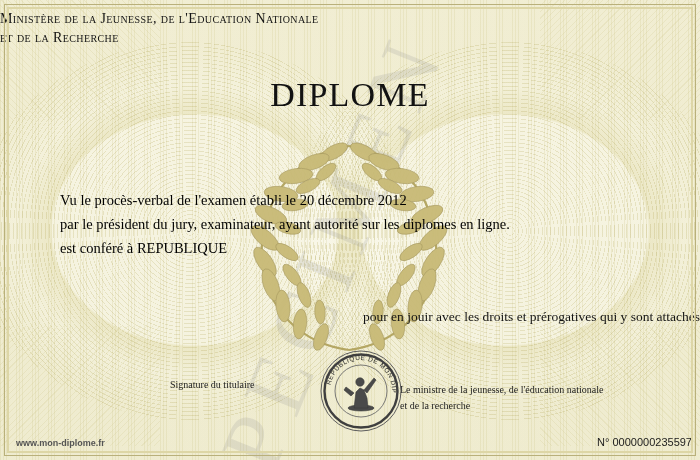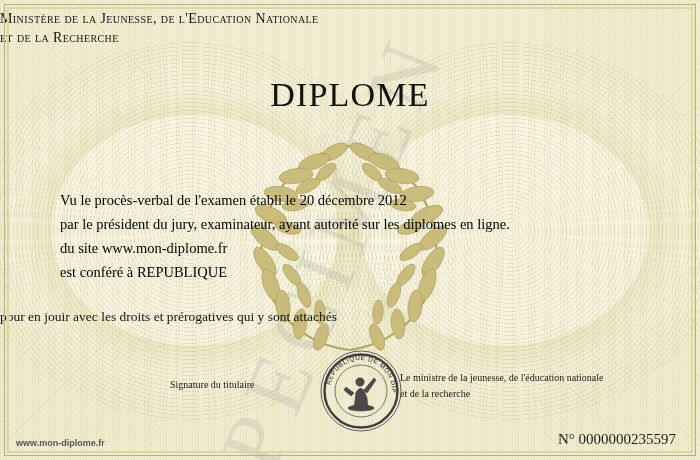--- a/index.html
+++ b/index.html
@@ -124,58 +124,58 @@
     font-size: 14.5px;
     line-height: 24px;
     color: #000000;
   }
   .body-block div { white-space: nowrap; }
 
   .enjoy {
     position: absolute;
     left: 0; right: 0;
     top: 309px;
-    text-align: left;
+    text-align: right;
     font-size: 13.5px;
     color: #131313;
   }
 
   .sig-left {
     position: absolute;
     left: 170px;
     top: 370px;
     font-size: 10px;
     color: #222;
     margin-top: 9px;
   }
   .sig-right {
     position: absolute;
     left: 400px;
-    top: 370px;
+    top: 382px;
     font-size: 10px;
     line-height: 16px;
     color: #222;
   }
   .sig-right div { white-space: nowrap; }
 
   .footer-left {
     position: absolute;
     left: 16px;
     bottom: 12px;
     font-family: "Liberation Sans", sans-serif;
     font-size: 9px;
     color: #555;
     font-weight: bold;
   }
   .footer-right {
     position: absolute;
-    right: 24px;
+    right: 8px;
     bottom: 12px;
-    font-family: Liberation Serif, serif;
-    font-size: 15px;
+    font-family: Liberation Sans, sans-serif;
+    font-size: 11px;
     color: #1c1c1c;
   }
 
   
   .seal {
     position: absolute;
     left: 318px;
     top: 348px;
     width: 86px;
     height: 86px;
@@ -253,21 +253,20 @@
     <span class="l2">et de la Recherche</span>
   </div>
 
   <div class="title">
     <span class="l1">DIPLOME</span>
   </div>
 
   <div class="body-block">
     <div>Vu le procès-verbal de l'examen établi le 20 décembre 2012</div>
     <div>par le président du jury, examinateur, ayant autorité sur les diplomes en ligne.</div>
-    <div>du site www.mon-diplome.fr</div>
     <div>est conféré à REPUBLIQUE</div>
   </div>
 
   <div class="enjoy">pour en jouir avec les droits et prérogatives qui y sont attachés</div>
 
   <div class="sig-left">Signature du titulaire</div>
 
   <div class="sig-right">
     <div>Le ministre de la jeunesse, de l'éducation nationale</div>
     <div>et de la recherche</div>

